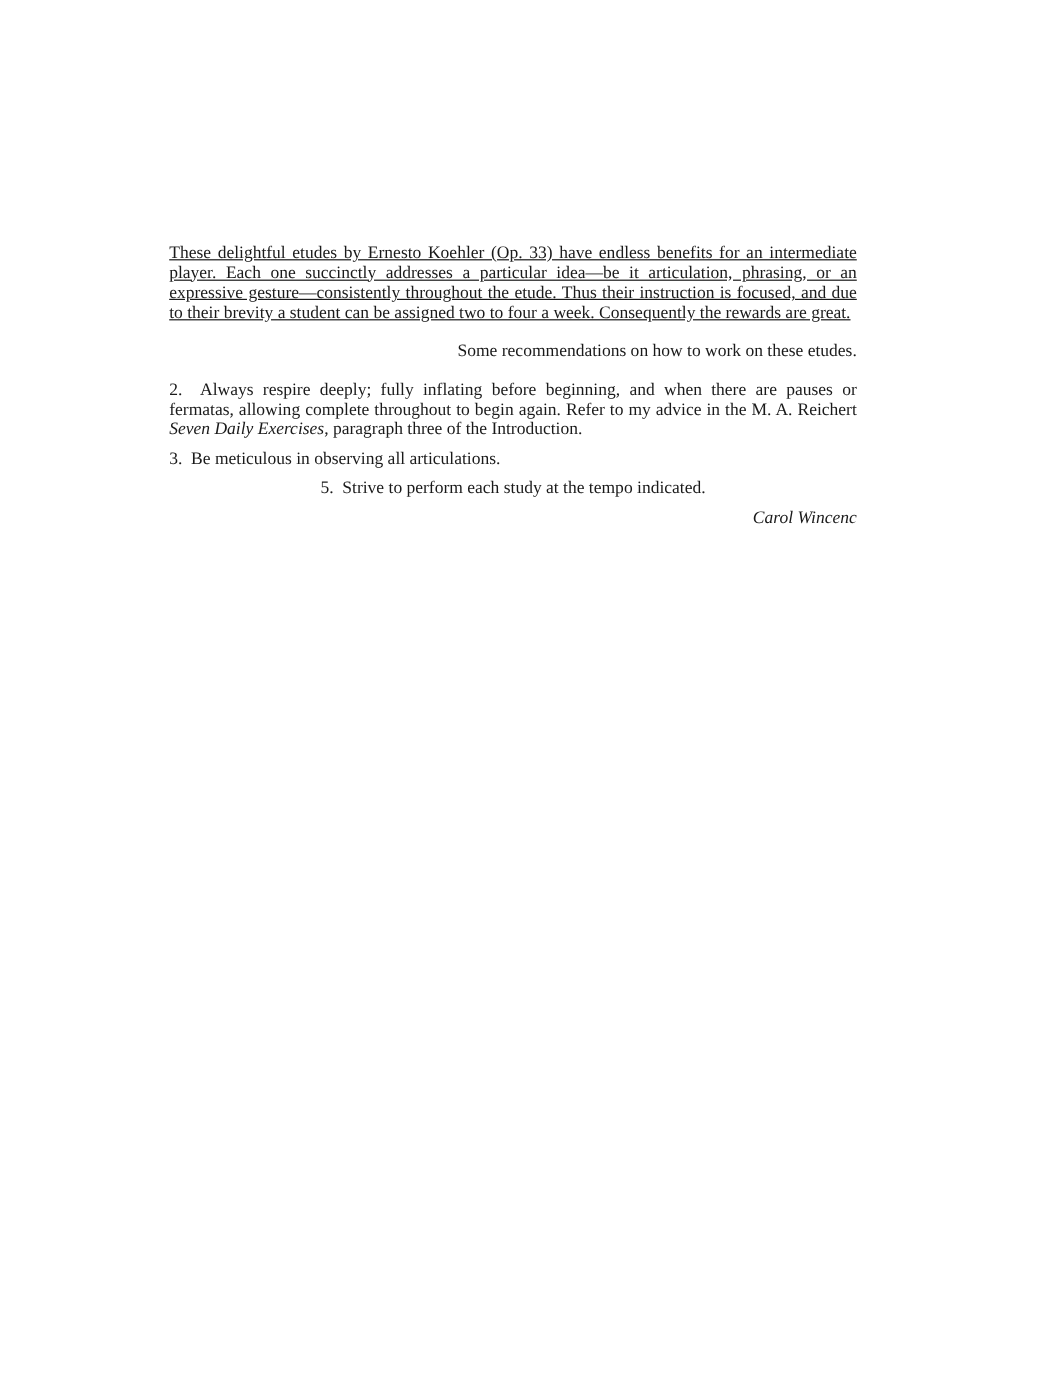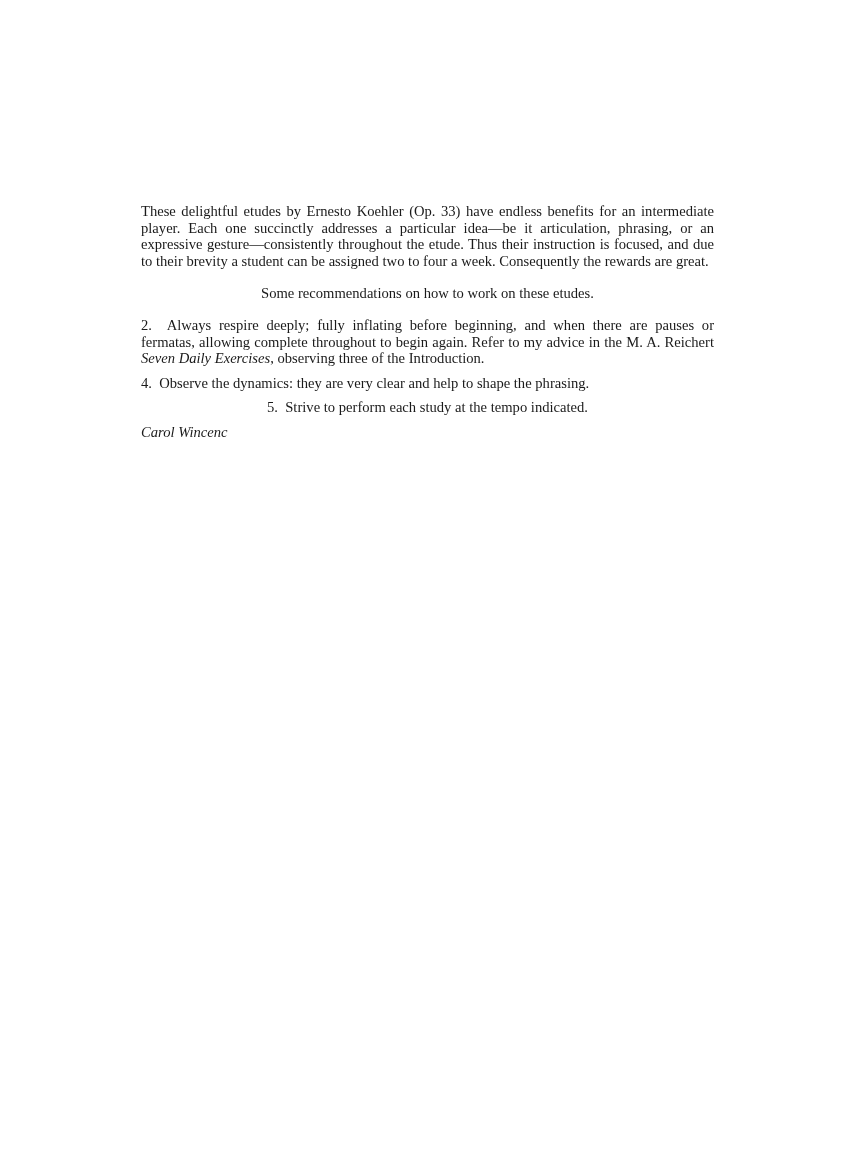--- a/index.html
+++ b/index.html
@@ -8,44 +8,44 @@
     position: absolute;
     left: 141px;
     top: 203px;
     width: 573px;
     font-family: "Liberation Serif", "DejaVu Serif", serif;
     font-size: 14.6px;
     line-height: 16.6px;
     color: #1a1a1a;
   }
   p { margin: 0; text-align: justify; }
-  .intro { margin-bottom: 16px; }
-  .lead { margin-bottom: 15px; text-align: center; font-family: Liberation Serif, serif; }
+  .intro { margin-bottom: 16px; text-decoration: underline; }
+  .lead { margin-bottom: 15px; text-align: right; font-family: Liberation Serif, serif; }
   .item { margin-bottom: 8px; }
   .item.last { margin-bottom: 8px; text-align: center; }
   .item.short { text-align: left; }
   .num { display: inline; }
   em { }
-  .signature { font-style: italic; margin-top: 2px; }
+  .signature { text-align: right; font-style: italic; margin-top: 2px; }
 </style>
 </head>
 <body>
 
 <div class="page">
   <p class="intro">These delightful etudes by Ernesto Koehler (Op. 33) have endless benefits for an intermediate player.  Each one succinctly addresses a particular idea—be it articulation, phrasing, or an expressive gesture—consistently throughout the etude.  Thus their instruction is focused, and due to their brevity a student can be assigned two to four a week.  Consequently the rewards are great.</p>
   <p class="lead">Some recommendations on how to work on these etudes.</p>
 
 
   <p class="item">
-    <span class="num">2.</span>&nbsp; <span>Always respire deeply; fully inflating before beginning, and when there are pauses or fermatas, allowing complete throughout to begin again.  Refer to my advice in the M. A. Reichert </span><em>Seven Daily Exercises</em><span>, observing three of the Introduction.</span>
+    <span class="num">2.</span>&nbsp; <span>Always respire deeply; fully inflating before beginning, and when there are pauses or fermatas, allowing complete throughout to begin again.  Refer to my advice in the M. A. Reichert </span><em>Seven Daily Exercises</em><span>, paragraph three of the Introduction.</span>
   </p>
 
+  <p class="item short">
+    <span class="num">3.</span>&nbsp; <span>Be meticulous in observing all articulations.</span>
+  </p>
 
-  <p class="item short">
-    <span class="num">4.</span>&nbsp; <span>Observe the dynamics: they are very clear and help to shape the phrasing.</span>
-  </p>
 
   <p class="item last">
     <span class="num">5.</span>&nbsp; <span>Strive to perform each study at the tempo indicated.</span>
   </p>
 
   <p class="signature">Carol Wincenc</p>
 </div>
 
 </body></html>

